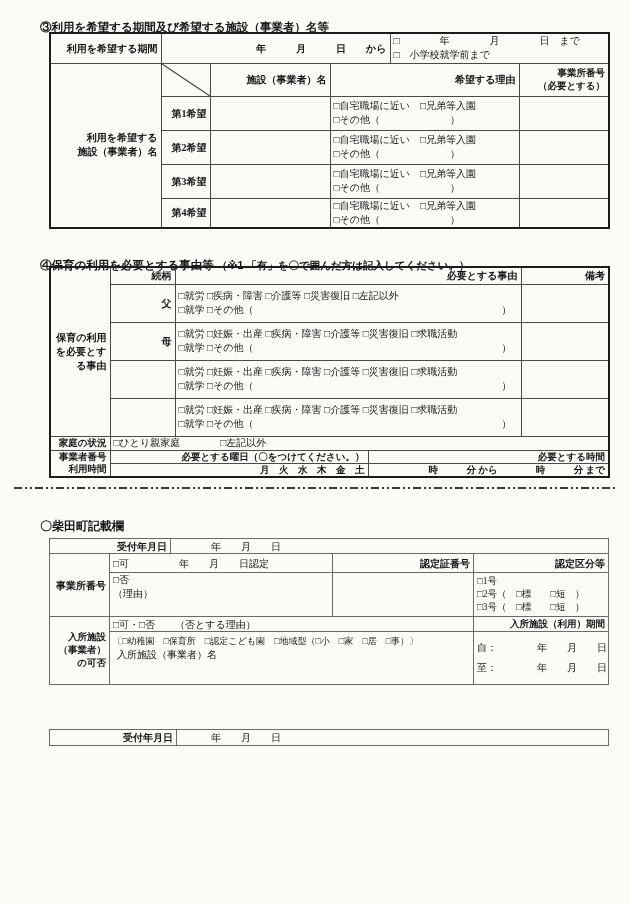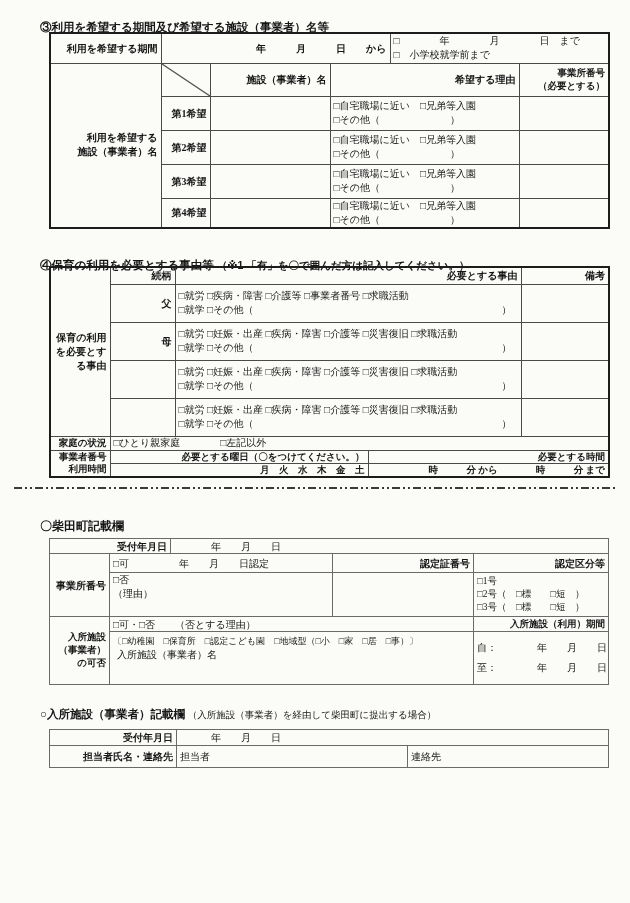--- a/index.html
+++ b/index.html
@@ -138,21 +138,21 @@
         <div>を必要とす</div>
         <div>る事由</div>
       </td>
       <td class="c nw">続柄</td>
       <td colspan="2" class="c nw">必要とする事由</td>
       <td class="c nw">備考</td>
     </tr>
     <tr style="height:38px">
       <td class="c">父</td>
       <td colspan="2" class="lh14">
-        <div class="nw">□就労 □疾病・障害 □介護等 □事業者番号 □求職活動</div>
+        <div class="nw">□就労 □疾病・障害 □介護等 □災害復旧 □左記以外</div>
         <div class="flexline">
               <span class="nw">□就学 □その他（</span>
               <span style="padding-right:6px">）</span>
             </div>
       </td>
       <td></td>
     </tr>
     <tr style="height:38px">
       <td class="c">母</td>
       <td colspan="2" class="lh14">
@@ -255,37 +255,28 @@
         <div class="nw" style="padding-left:4px">入所施設（事業者）名</div>
       </td>
       <td class="lh20">
         <div class="nw">自：　　　　年　　月　　日</div>
         <div class="nw">至：　　　　年　　月　　日</div>
       </td>
     </tr>
   </tbody>
     </table>
 
-  <div class="sec-title" style="left:40px;top:707px;">
-    <span class="gothic" style="font-size:11.5px">○入所施設（事業者）記載欄</span>
-    <span class="note-normal">（入所施設（事業者）を経由して柴田町に提出する場合）</span>
-  </div>
 
   <table class="t-light" style="left:49px;top:729px;width:559px;">
     <colgroup>
       <col style="width:127px">
         <col style="width:231px">
         <col style="width:201px">
     </colgroup>
     <tbody>
         <tr style="height:16px" class="lh13">
       <td class="c nw">受付年月日</td>
       <td colspan="2" class="nw" style="padding-left:34px">年　　月　　日</td>
     </tr>
-    <tr style="height:22px">
-      <td class="c nw">担当者氏名・連絡先</td>
-      <td class="nw">担当者</td>
-      <td class="nw">連絡先</td>
-    </tr>
   </tbody>
     </table>
 
 </div>
 
 </body></html>

